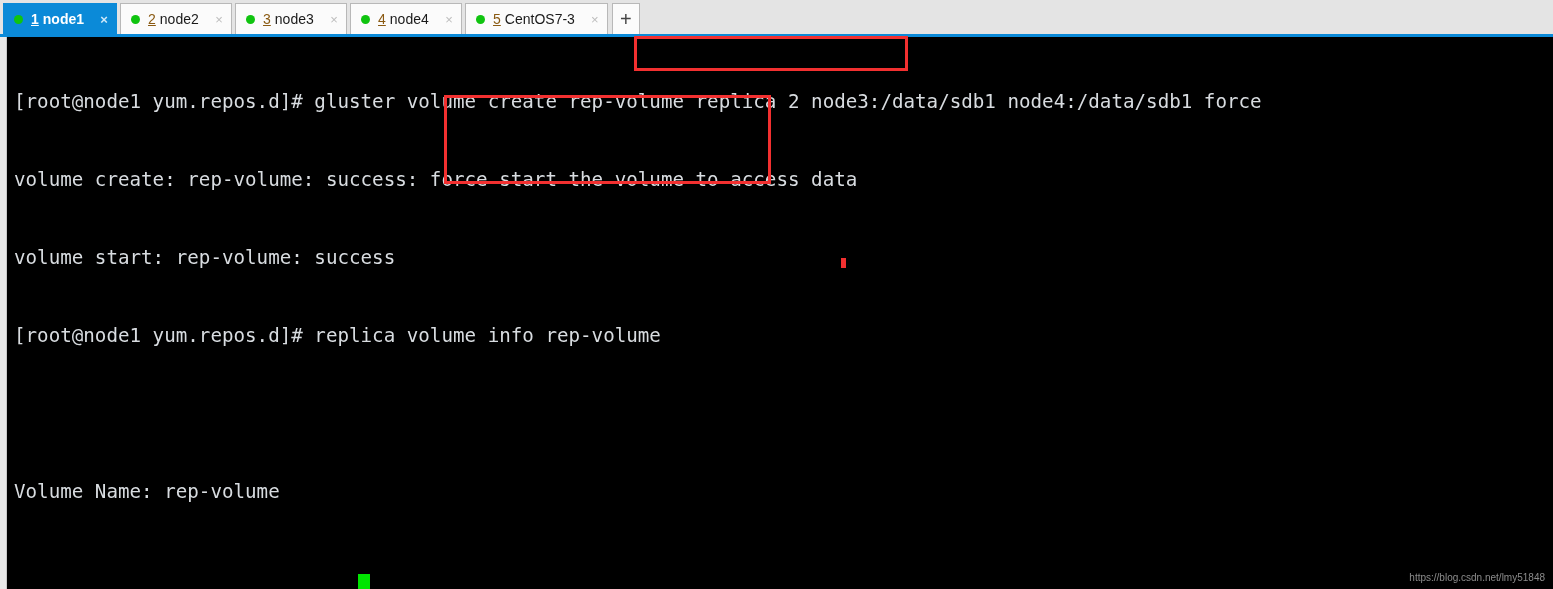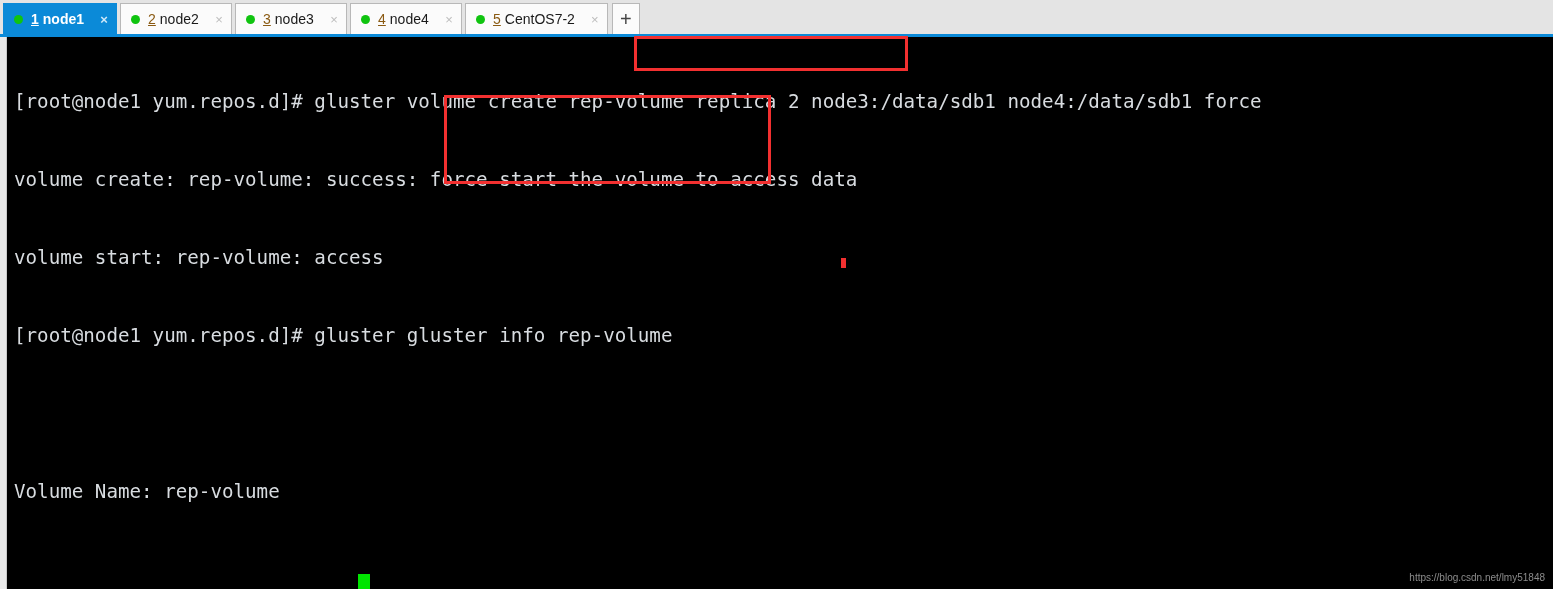--- a/index.html
+++ b/index.html
@@ -207,37 +207,37 @@
     <div class="tab">
       <span class="dot"></span>
       <span class="num">4</span>
       <span class="label">node4</span>
       <span class="close">×</span>
     </div>
 
     <div class="tab">
       <span class="dot"></span>
       <span class="num">5</span>
-      <span class="label">CentOS7-2</span>
+      <span class="label">CentOS7-3</span>
       <span class="close">×</span>
     </div>
 
     <div class="newtab">+</div>
   </div>
 
   <div class="accent"></div>
 
   <div class="term-left-gutter"></div>
 
   <div class="term">
     <div class="term-text">
       <div class="ln">[root@node1 yum.repos.d]# gluster volume create rep-volume replica 2 node3:/data/sdb1 node4:/data/sdb1 force</div>
       <div class="ln">volume create: rep-volume: success: force start the volume to access data</div>
-      <div class="ln">volume start: rep-volume: access</div>
-      <div class="ln">[root@node1 yum.repos.d]# gluster gluster info rep-volume</div>
+      <div class="ln">volume start: rep-volume: success</div>
+      <div class="ln">[root@node1 yum.repos.d]# replica volume info rep-volume</div>
       <div class="ln"></div>
       <div class="ln">Volume Name: rep-volume</div>
       
       
       
       
       
       
       
       

